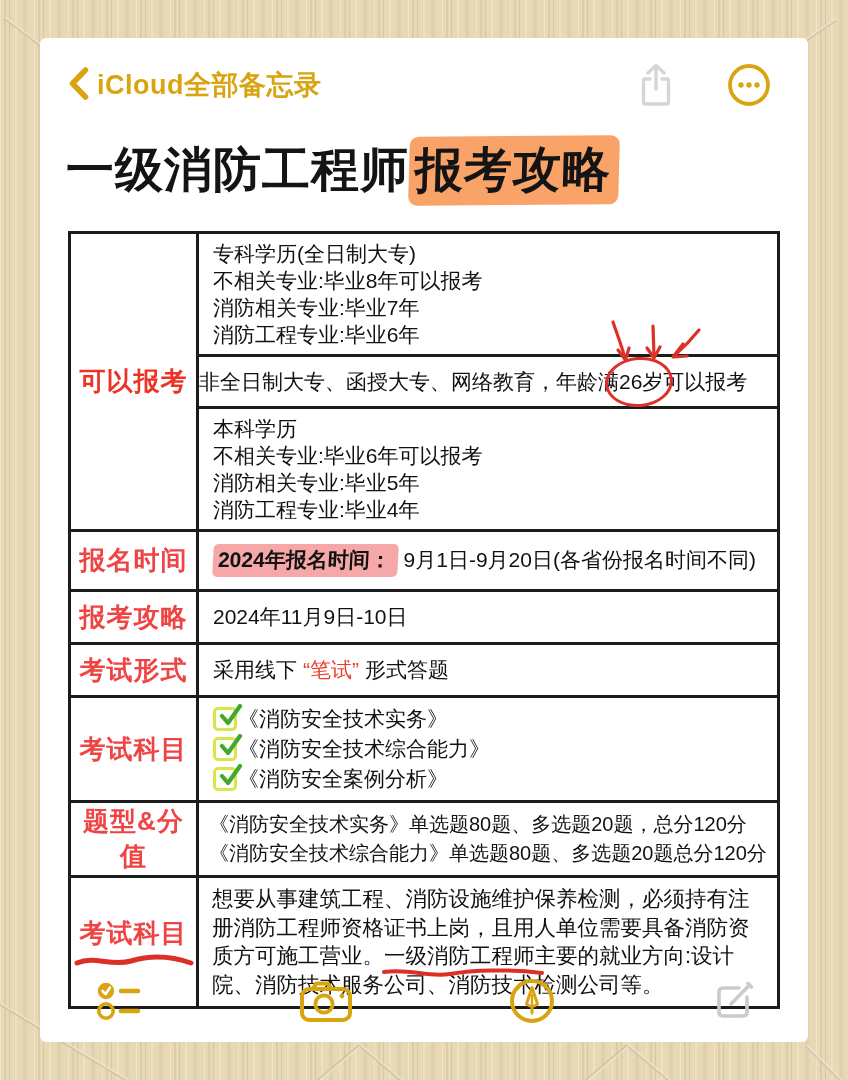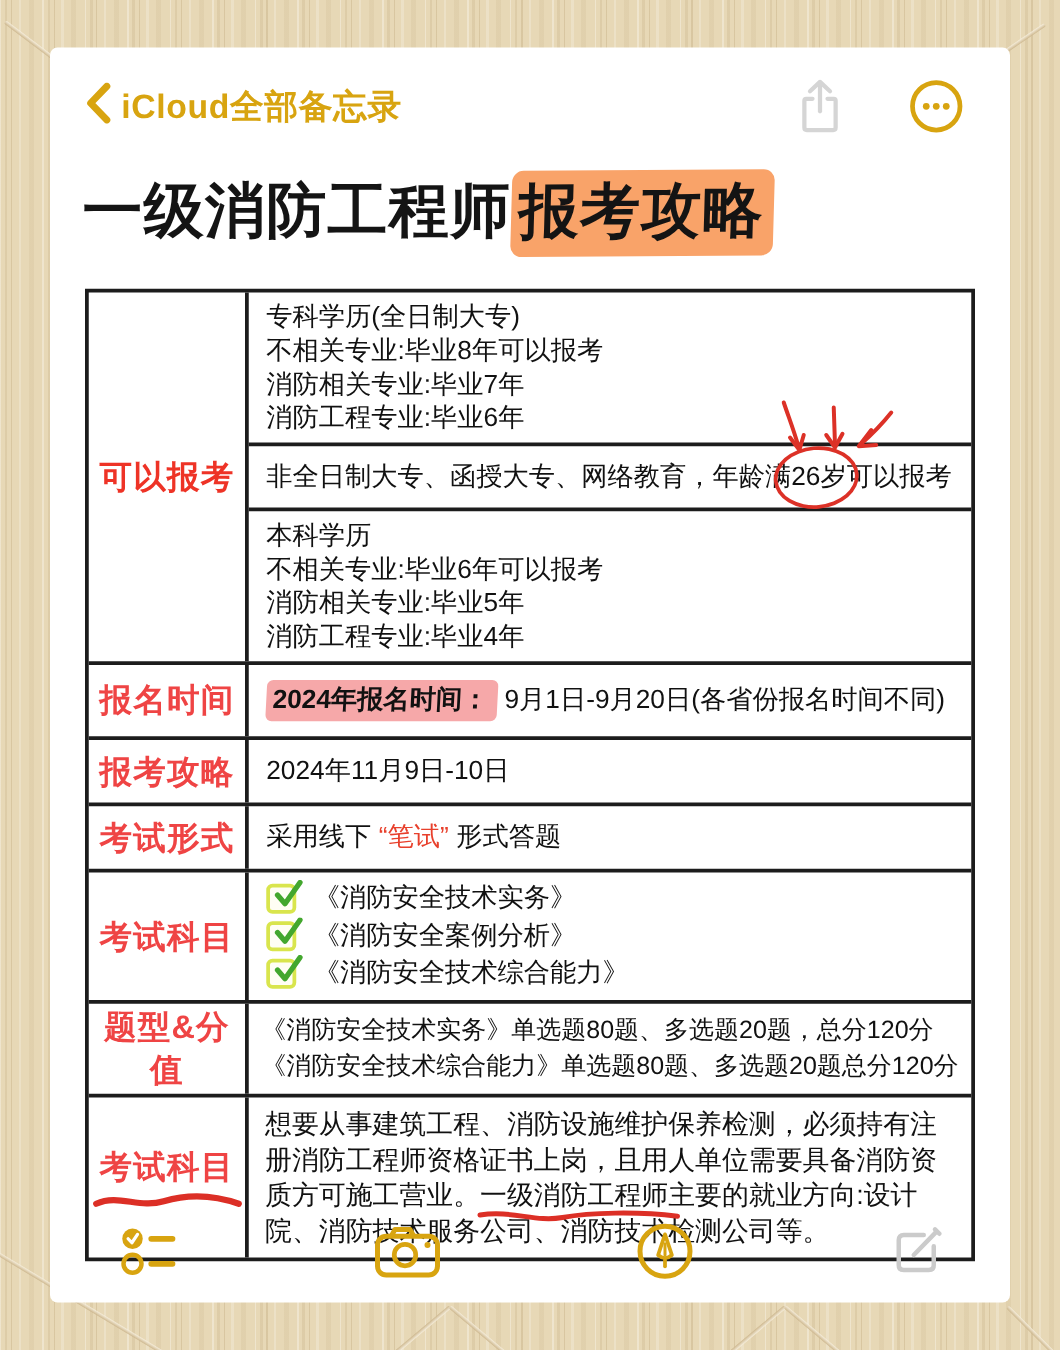--- a/index.html
+++ b/index.html
@@ -65,21 +65,21 @@
   .t-row:first-child { border-top:none; }
   .t-label {
     width:128px; flex-shrink:0; border-right:3px solid #1c1c1c;
     display:flex; flex-direction:column; align-items:center; justify-content:center;
     font-size:26px; font-weight:800; color:#ef4444; letter-spacing:1px; text-align:center;
   }
   .t-label.red { color:#ee3326; }
   .t-content { flex:1; min-width:0; }
   .sub { padding:6px 14px; line-height:27px; }
   .sub + .sub { border-top:3px solid #1c1c1c; }
-  .sub.single { padding:11px 14px; position:relative; }
+  .sub.single { padding:11px 0; position:relative; }
   .cell { padding:12px 14px; line-height:26px; }
   .cell.tight { padding:7px 10px; line-height:29px; white-space:nowrap; font-size:20px; }
   .cell.para { padding:7px 13px; line-height:28.5px; font-size:21.5px; }
 
   
   .pink-hl {
     background:#f6a8a9; padding:3px 7px 4px 5px; border-radius:5px;
     display:inline-block; transform:skew(-3deg); font-weight:600;
   }
   
@@ -87,21 +87,21 @@
 
   
   .circ { position:relative; display:inline-block; z-index:4; }
   .circ::before {
     content:""; position:absolute; left:-14px; right:-10px; top:-11px; bottom:-12px;
     border:3.5px solid #dc3127; border-radius:50%; transform:rotate(-5deg);
   }
   .circ-arrows { position:absolute; left:-28px; top:-50px; width:120px; height:52px; pointer-events:none; }
 
   
-  .chk-line { display:flex; align-items:center; gap:14px; line-height:30px; }
+  .chk-line { display:flex; align-items:center; gap:1px; line-height:30px; }
   .chk-box {
     width:24px; height:24px; flex-shrink:0; border:3px solid #d9e54d; border-radius:5px;
     background:#fffef4; position:relative;
   }
   .chk-box svg { position:absolute; left:1px; top:-6px; }
 
   
   .squiggle { margin-top:3px; }
 
   
@@ -223,29 +223,29 @@
                 </svg>
               </span>
             <span>《消防安全技术实务》</span>
           </div>
           <div class="chk-line">
             <span class="chk-box">
                 <svg width="26" height="26" viewBox="0 0 26 26">
                   <path d="M5 12 L11 19 L23 2" stroke="#43a72e" stroke-width="4.2" fill="none" stroke-linecap="round" stroke-linejoin="round"></path>
                 </svg>
               </span>
-            <span>《消防安全案例分析》</span>
+            <span>《消防安全技术综合能力》</span>
           </div>
           <div class="chk-line">
             <span class="chk-box">
                 <svg width="26" height="26" viewBox="0 0 26 26">
                   <path d="M5 12 L11 19 L23 2" stroke="#43a72e" stroke-width="4.2" fill="none" stroke-linecap="round" stroke-linejoin="round"></path>
                 </svg>
               </span>
-            <span>《消防安全技术综合能力》</span>
+            <span>《消防安全案例分析》</span>
           </div>
         </div>
       </div>
 
       <div class="t-row">
         <div class="t-label">题型&amp;分值</div>
         <div class="t-content cell tight">
           <div>《消防安全技术实务》单选题80题、多选题20题，总分120分</div>
           <div>《消防安全技术综合能力》单选题80题、多选题20题总分120分</div>
         </div>

